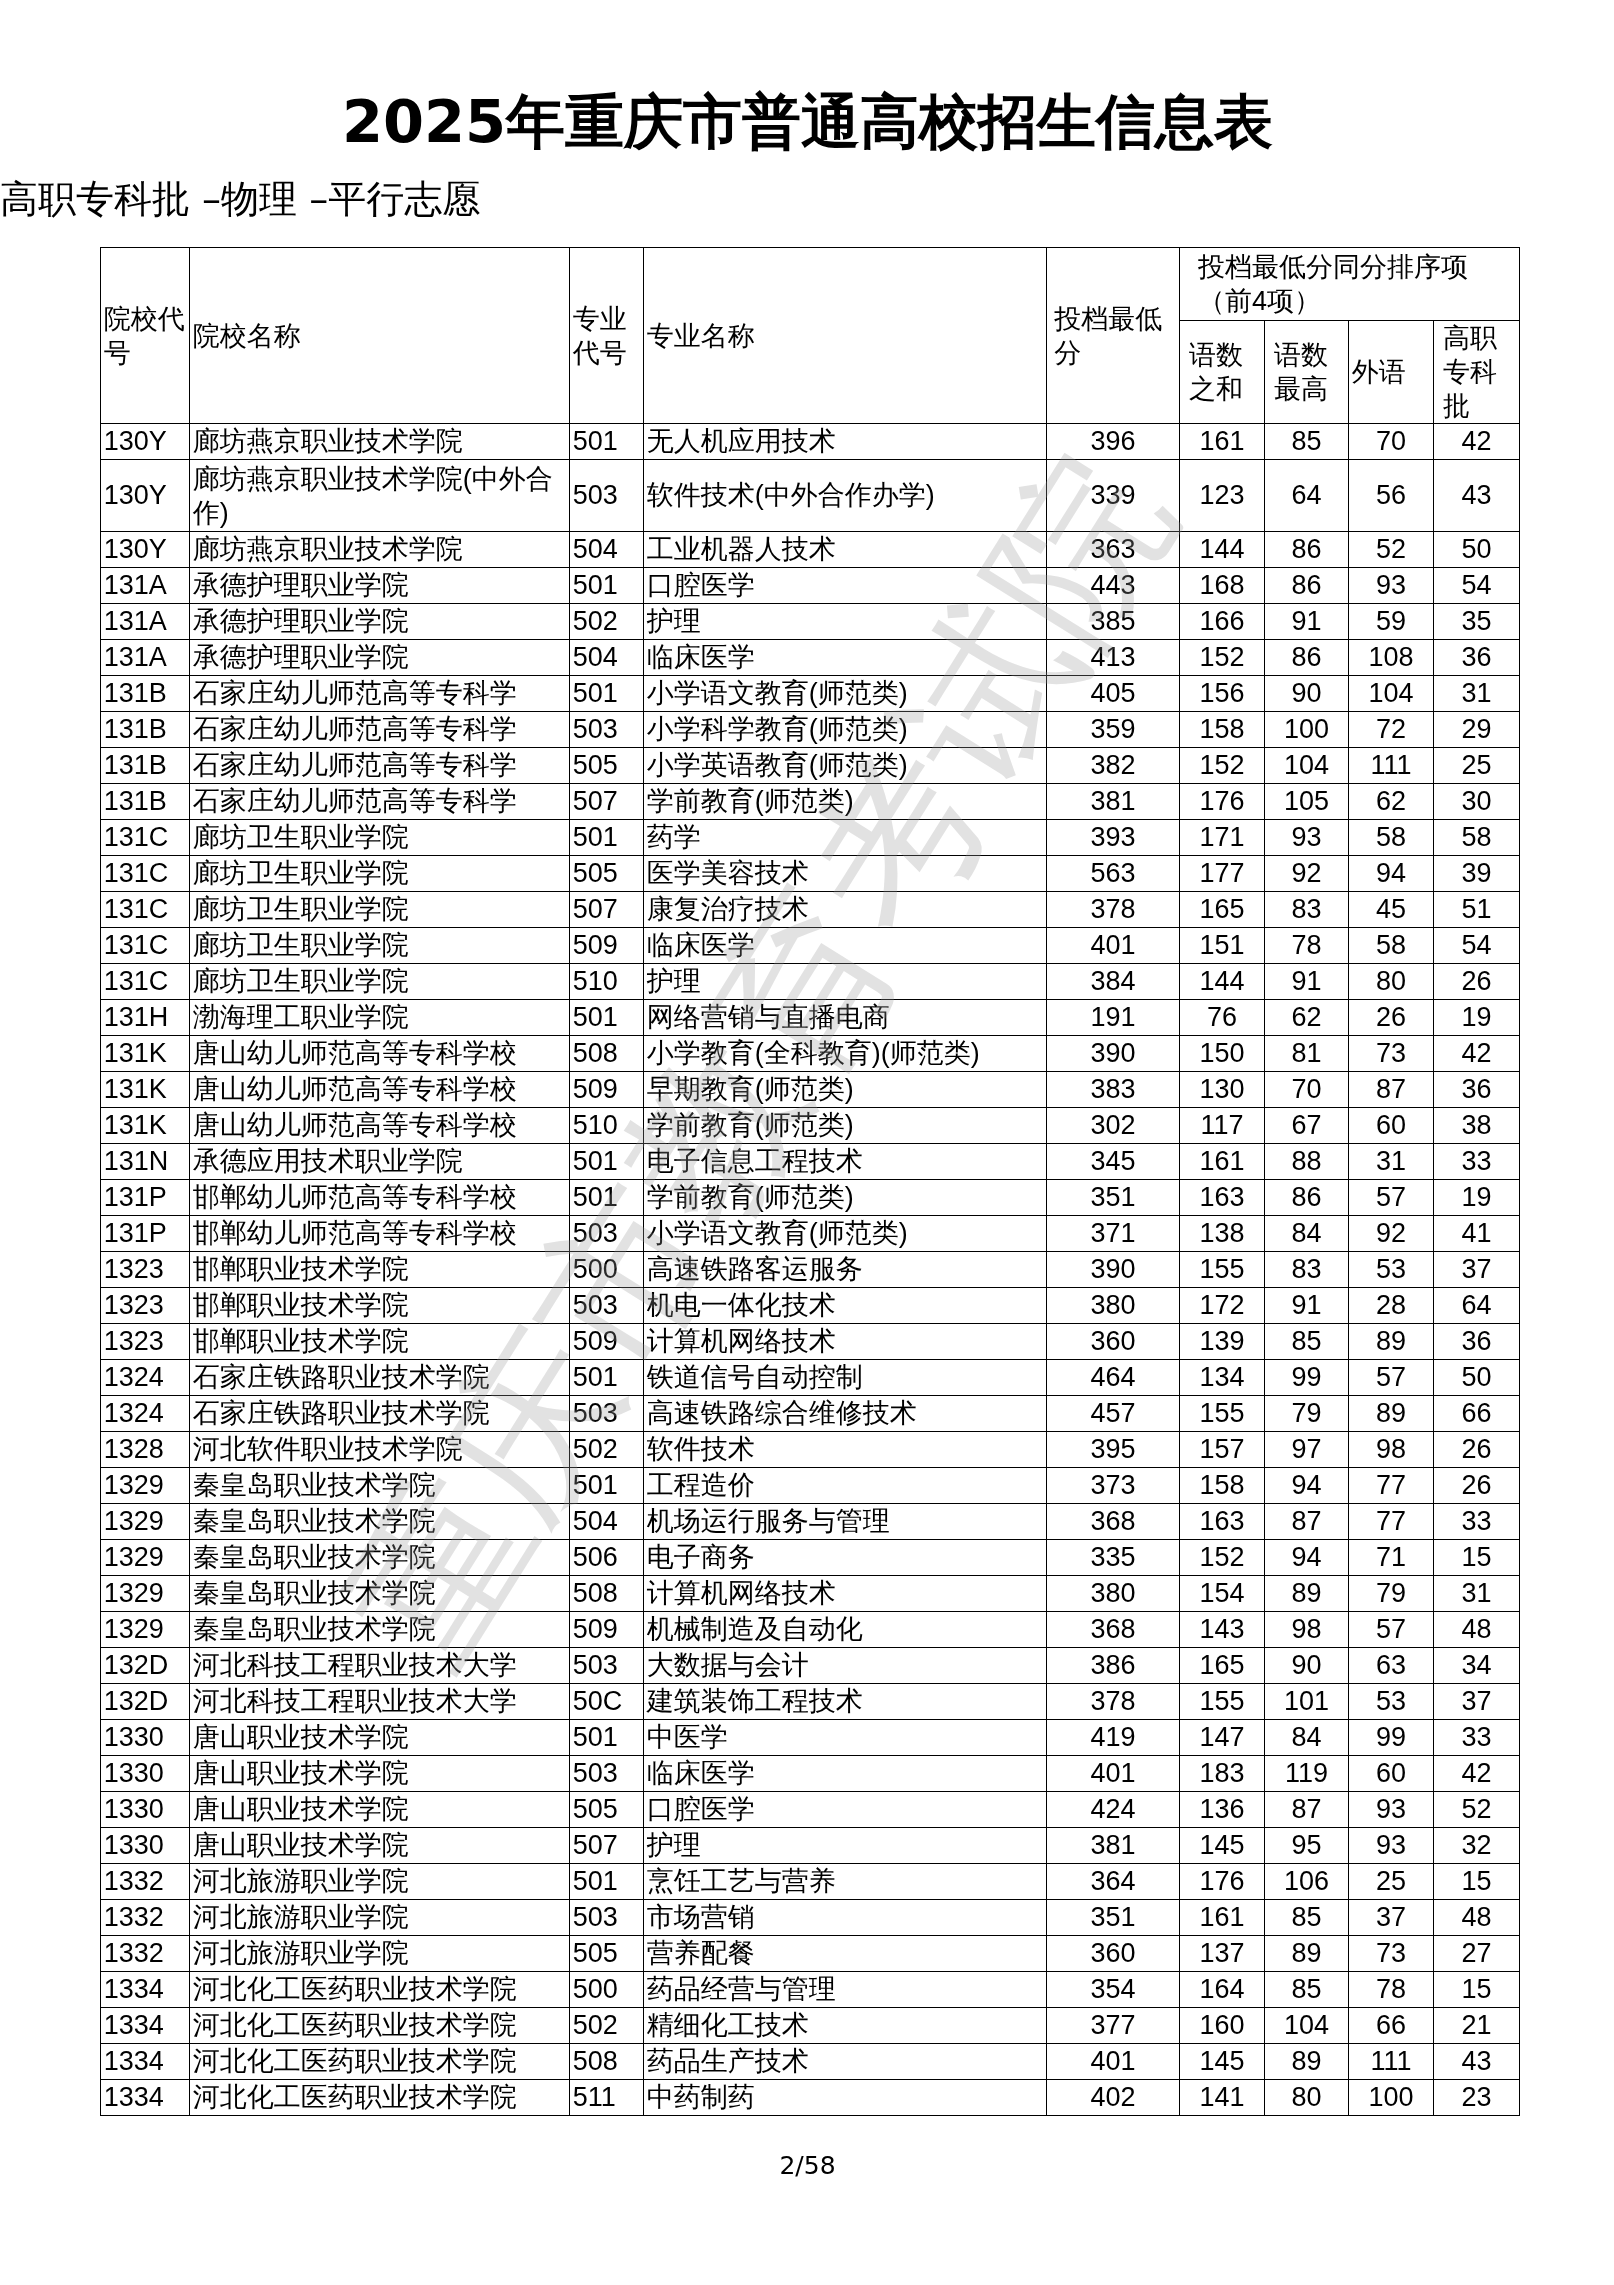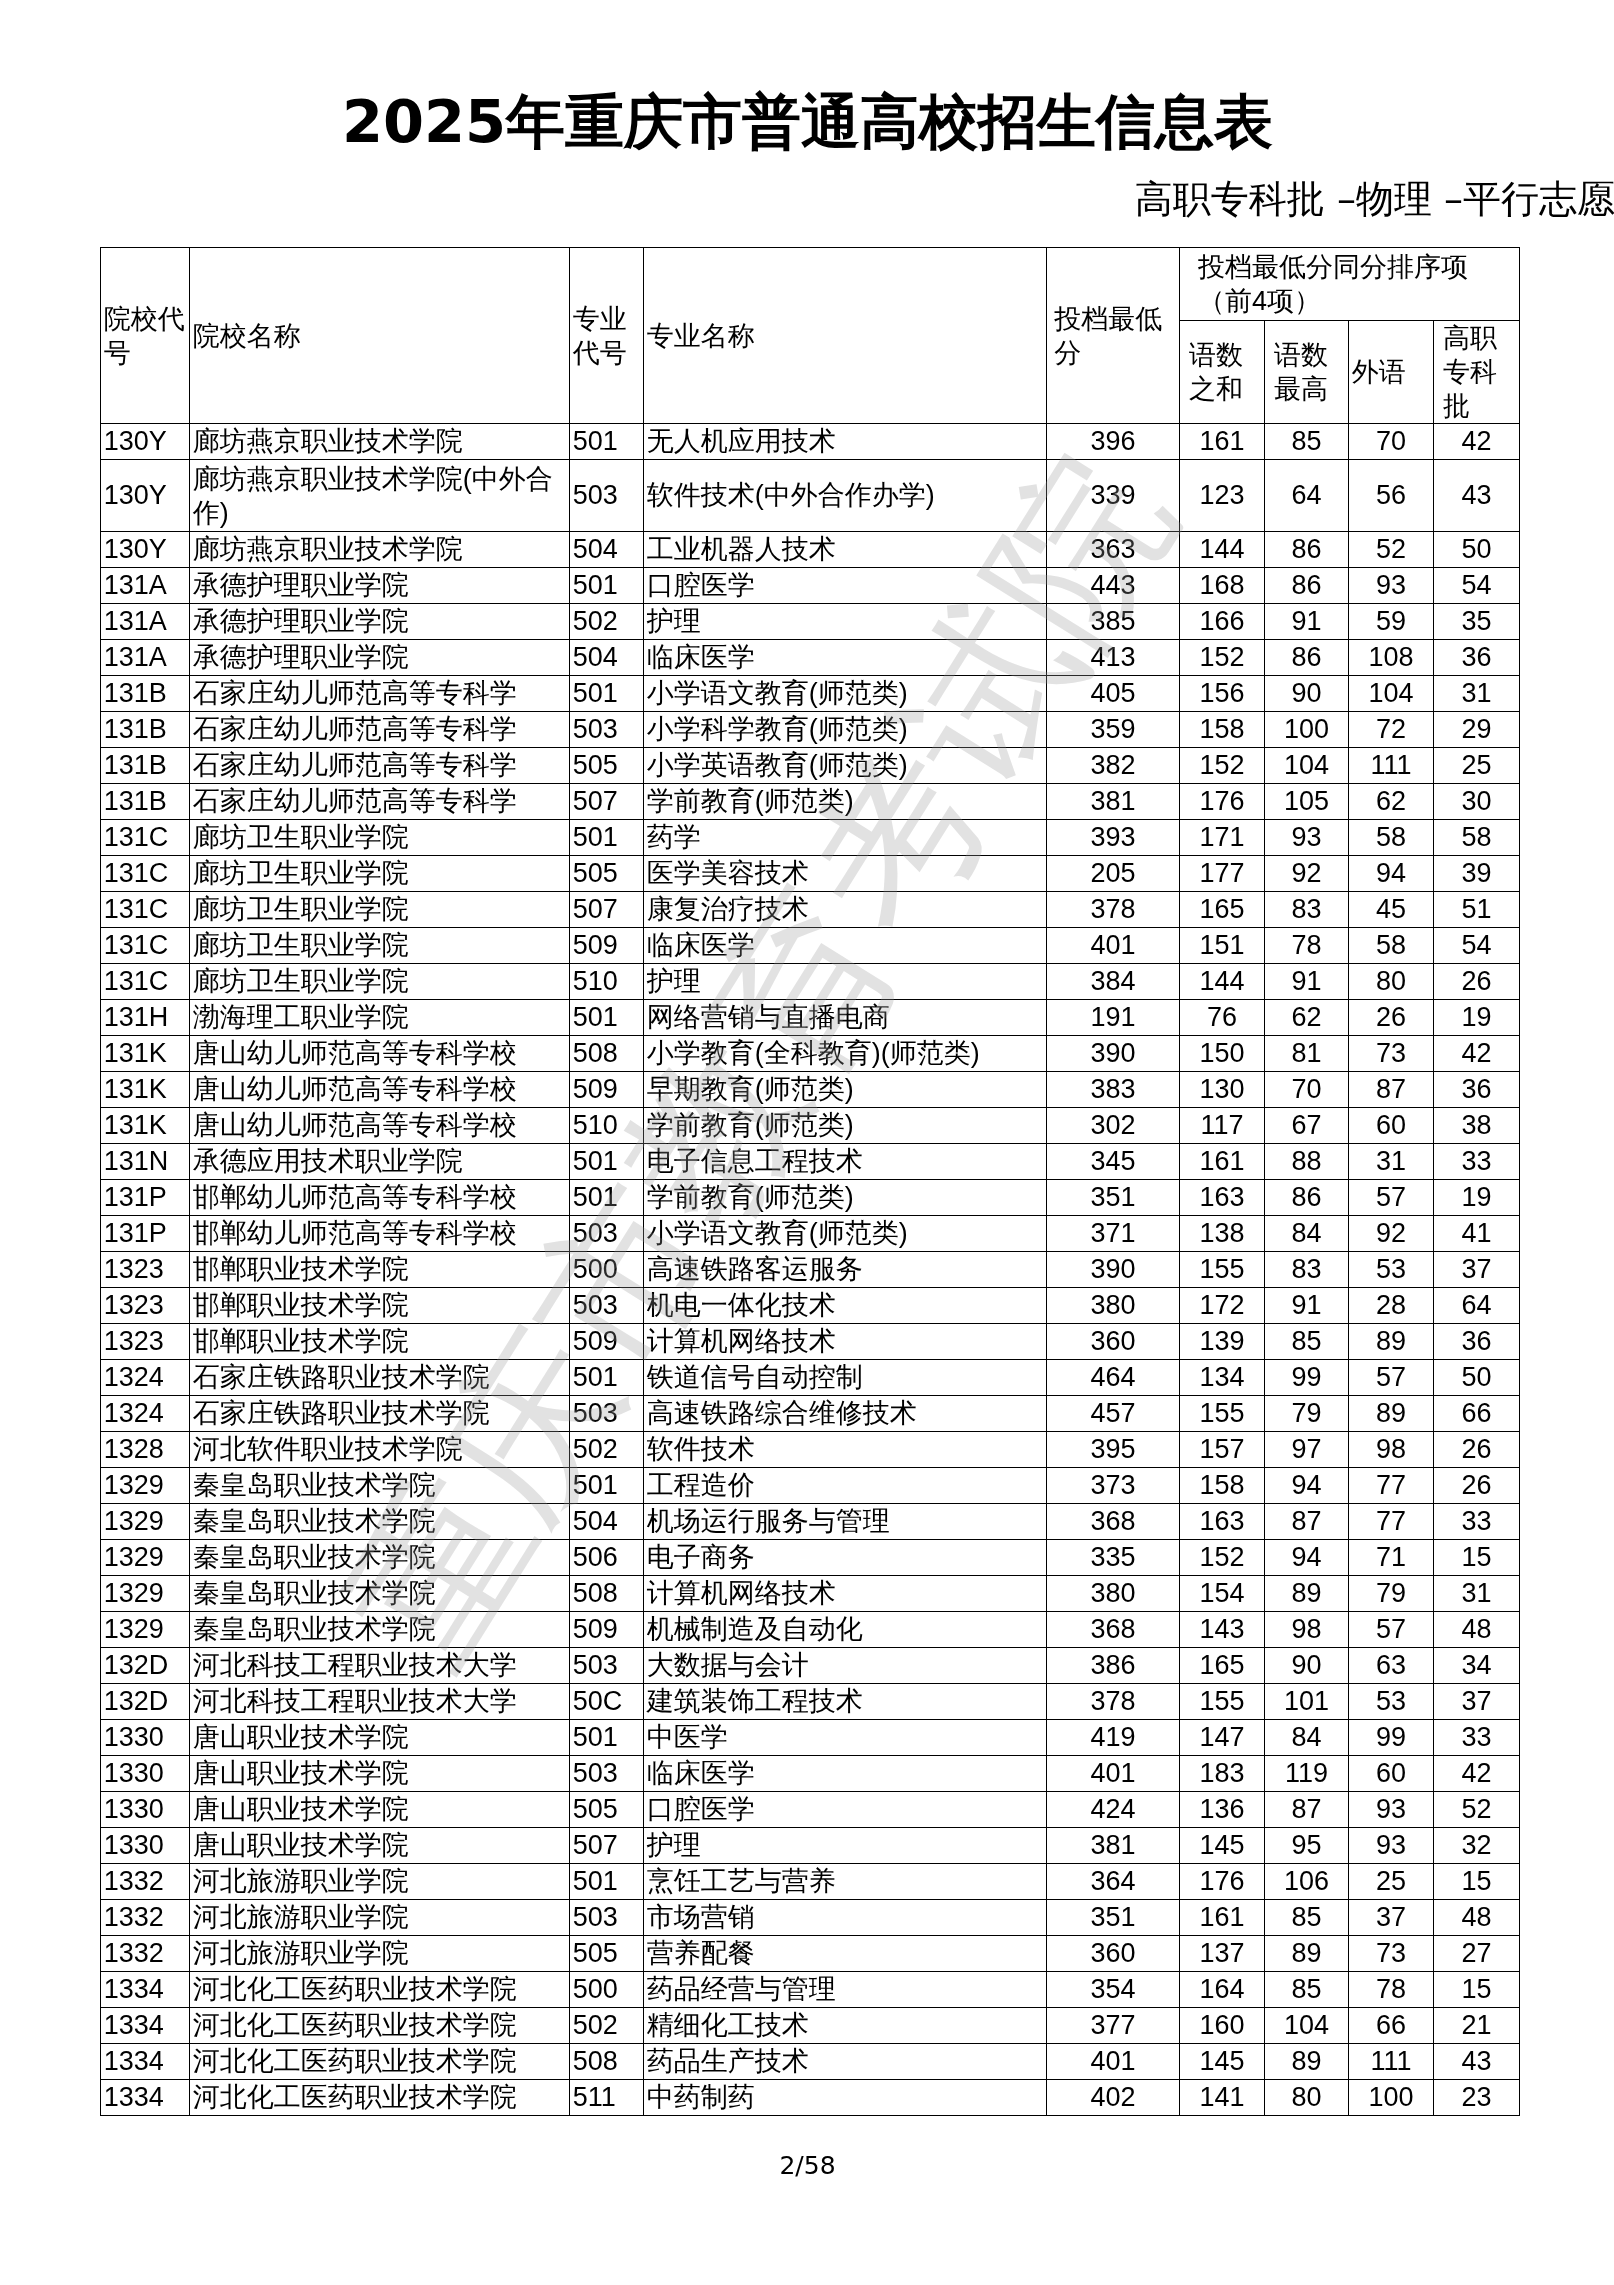--- a/index.html
+++ b/index.html
@@ -6,21 +6,21 @@
   body {
     width: 1615px; height: 2285px; position: relative; overflow: hidden;
     font-family: "DejaVu Sans", "Liberation Sans", sans-serif; color: #000;
   }
   .title {
     position: absolute; left: 0; width: 1615px; top: 83px; text-align: center;
     font-size: 59px; font-weight: bold; letter-spacing: 0px;
     font-family: "DejaVu Sans", sans-serif;
   }
   .subtitle {
-    position: absolute; left: 0; width: 1615px; top: 174px; text-align: right;
+    position: absolute; left: 0; width: 1615px; top: 174px; text-align: left;
     font-size: 38px; font-family: "DejaVu Sans", sans-serif;
   }
   table.grid {
     position: absolute; left: 100px; top: 247px; width: 1418px;
     border-collapse: collapse; table-layout: fixed;
     font-family: "Liberation Sans", "DejaVu Sans", sans-serif;
   }
   table.grid td, table.grid th {
     border: 1.8px solid #000; padding: 0 2.7px; font-weight: normal;
     font-size: 27px; line-height: 33px; white-space: nowrap; overflow: hidden;
@@ -201,21 +201,21 @@
         <td class="num">171</td>
         <td class="num">93</td>
         <td class="num">58</td>
         <td class="num">58</td>
       </tr>
       <tr>
         <td class="code">131C</td>
         <td class="name">廊坊卫生职业学院</td>
         <td class="mcode">505</td>
         <td class="major">医学美容技术</td>
-        <td class="num">205</td>
+        <td class="num">563</td>
         <td class="num">177</td>
         <td class="num">92</td>
         <td class="num">94</td>
         <td class="num">39</td>
       </tr>
       <tr>
         <td class="code">131C</td>
         <td class="name">廊坊卫生职业学院</td>
         <td class="mcode">507</td>
         <td class="major">康复治疗技术</td>

